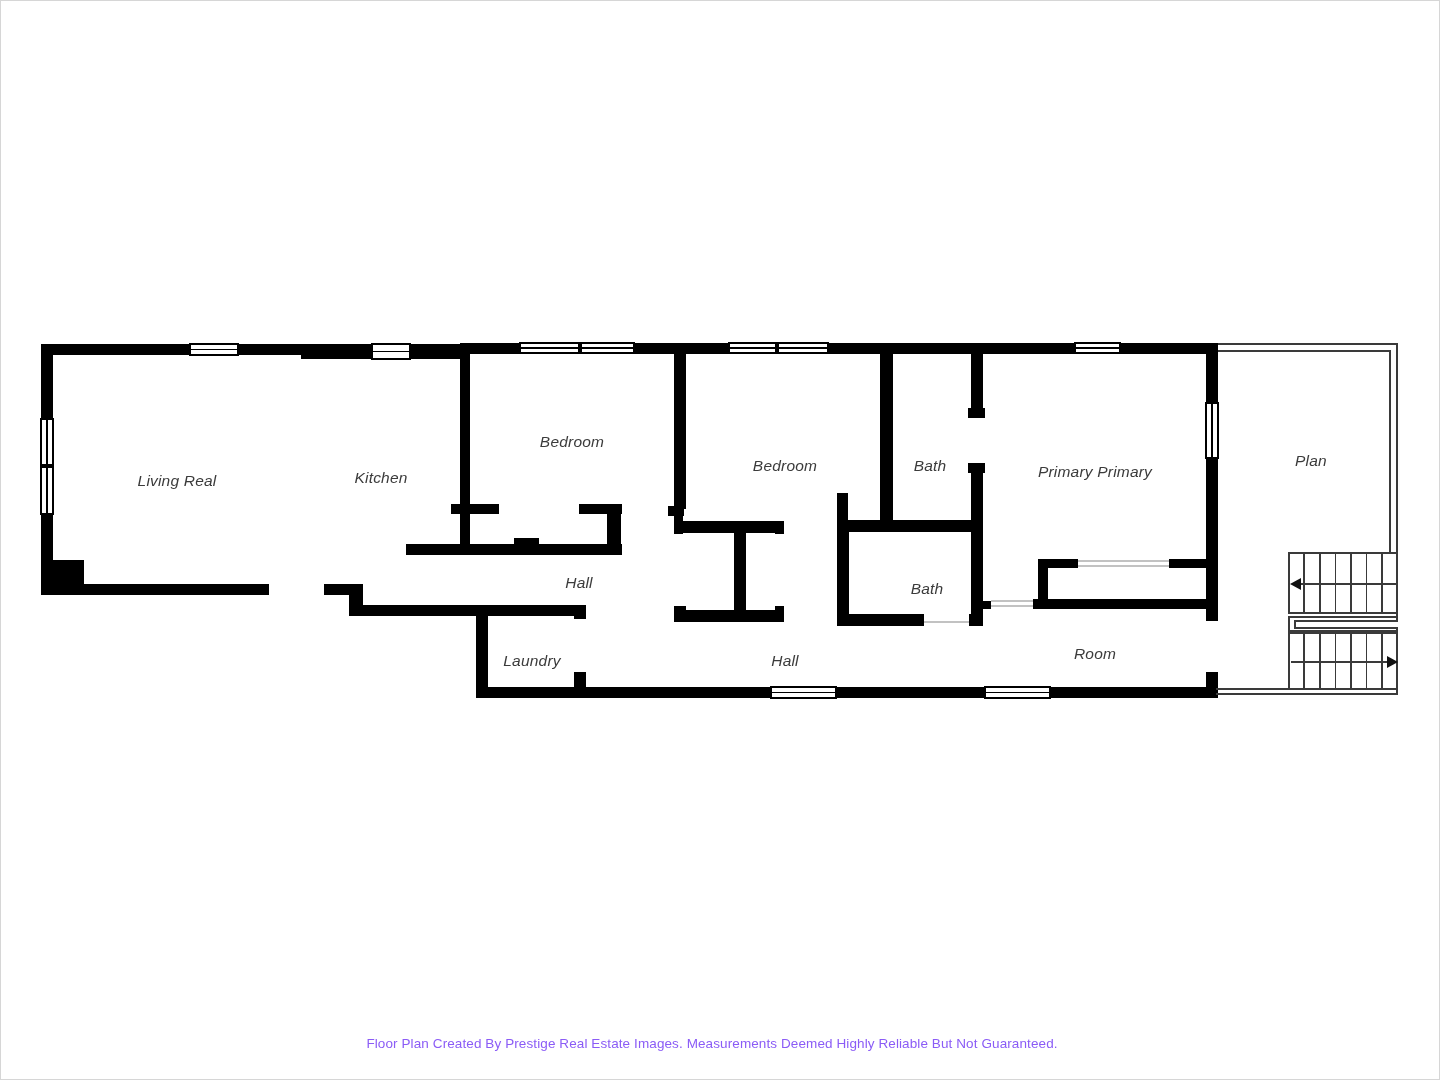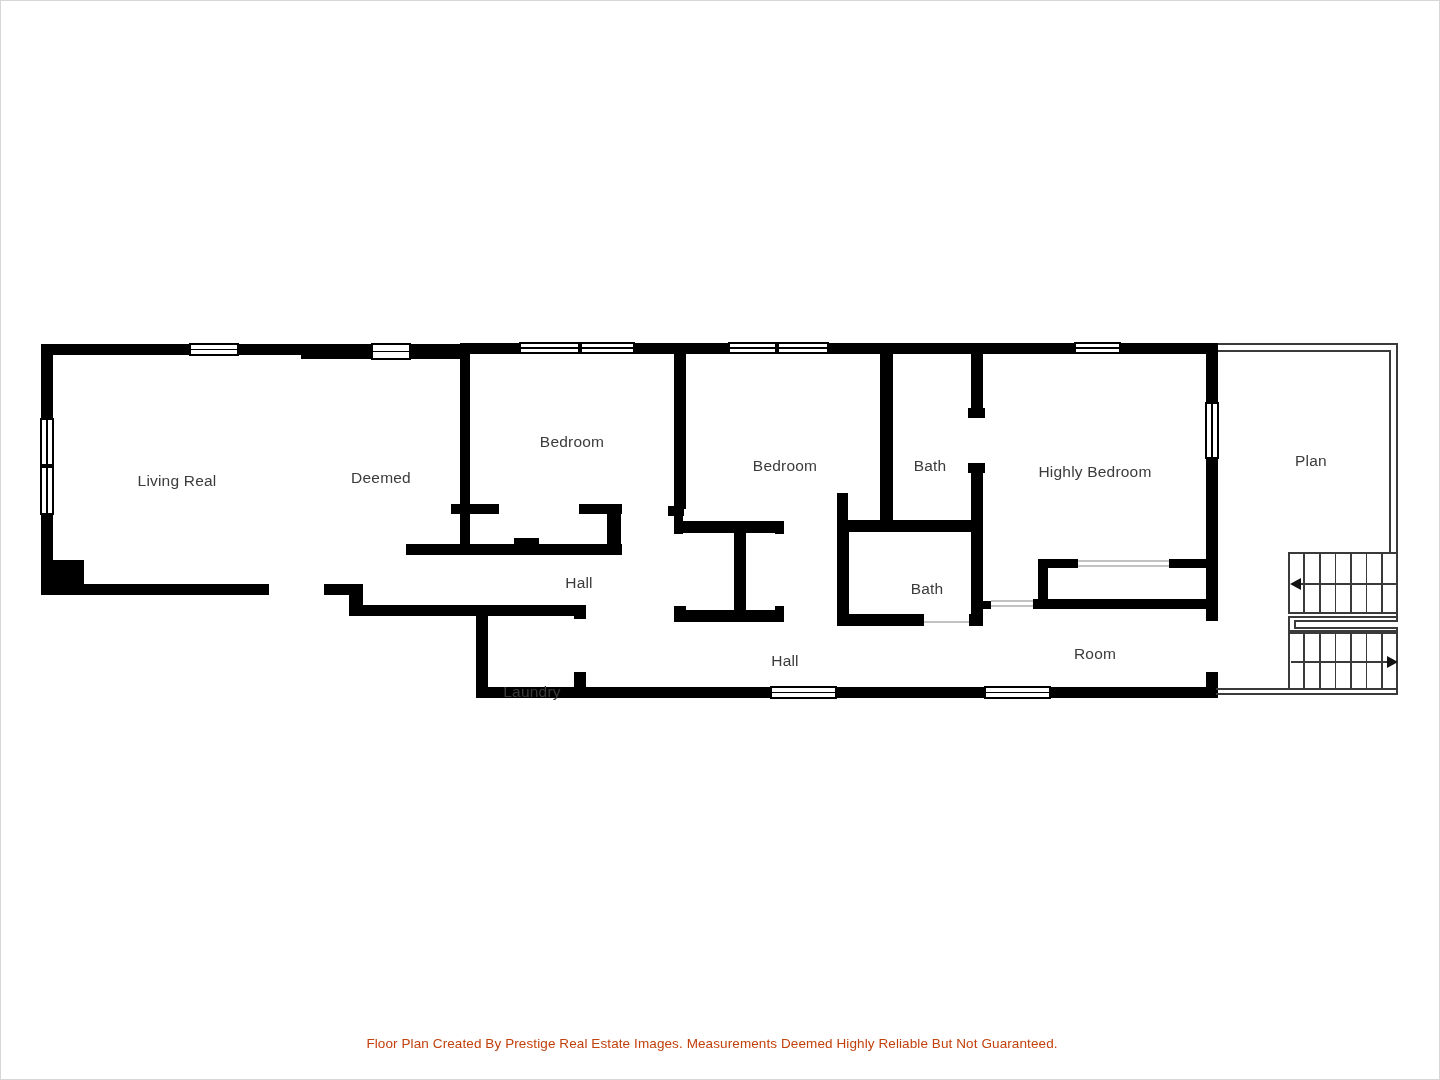--- a/index.html
+++ b/index.html
@@ -1,36 +1,36 @@
 <!DOCTYPE html>
 <html><head>
 <meta charset="utf-8">
 <style>
   html,body{margin:0;padding:0;background:#fff;}
   .plan{position:relative;width:1440px;height:1080px;background:#fff;
         border:1px solid #d6d6d6;box-sizing:border-box;overflow:hidden;
         font-family:"Liberation Sans","DejaVu Sans",sans-serif;}
   .w{position:absolute;background:#000;display:block;}
   .lbl{position:absolute;transform:translate(-50%,-50%);font-size:15.5px;
-       color:#3b3b3b;white-space:nowrap;letter-spacing:.2px;}
+       color:#3b3b3b;white-space:nowrap;letter-spacing:.2px;font-style:italic;}
   .win{position:absolute;background:#fff;border:2px solid #000;box-sizing:border-box;}
   .win i{position:absolute;background:#000;display:block;}
   .win.h i{left:0;right:0;top:50%;height:1.5px;margin-top:-1px;}
   .win.v i{top:0;bottom:0;left:50%;width:1.5px;margin-left:-1px;}
   .ln{position:absolute;background:#3a3a3a;display:block;}
   .thr{position:absolute;background:#c2c2c2;display:block;}
   .flight{position:absolute;border:2px solid #3a3a3a;box-sizing:border-box;
           background:repeating-linear-gradient(to right,transparent 0 13.5px,#3a3a3a 13.5px 15.5px);}
   .rail-outer{position:absolute;border:2px solid #3a3a3a;box-sizing:border-box;background:#fff;}
   .rail-inner{position:absolute;border:2px solid #3a3a3a;border-right:none;box-sizing:border-box;background:#fff;}
   .arr{position:absolute;width:0;height:0;}
   .arr.left{border-top:6px solid transparent;border-bottom:6px solid transparent;border-right:11px solid #111;}
   .arr.right{border-top:6px solid transparent;border-bottom:6px solid transparent;border-left:11px solid #111;}
   .footer{position:absolute;left:0;right:16px;top:1035px;text-align:center;
-          font-size:13.5px;color:#c2410c;letter-spacing:.1px;}
+          font-size:13.5px;color:#8b5cf6;letter-spacing:.1px;}
 </style>
 </head>
 <body>
 
 <div class="plan">
 
   <i class="w" style="left:40px;top:343px;width:148px;height:11px"></i>
   <i class="w" style="left:238px;top:343px;width:62px;height:11px"></i>
   <i class="w" style="left:300px;top:343px;width:70px;height:15px"></i>
   <i class="w" style="left:410px;top:343px;width:49px;height:15px"></i>
@@ -152,27 +152,27 @@
   <i class="arr left" style="left:1289px;top:577px"></i>
 
   <div class="rail-outer" style="left:1287px;top:615px;width:110px;height:16px"></div>
   <div class="rail-inner" style="left:1293px;top:619px;width:104px;height:9px"></div>
 
   <div class="flight" style="left:1287px;top:631px;width:110px;height:58px"></div>
   <i class="ln" style="left:1290px;top:660px;width:96px;height:1.5px"></i>
   <i class="arr right" style="left:1386px;top:655px"></i>
 
   <span class="lbl" style="left:176px;top:480px">Living Real</span>
-  <span class="lbl" style="left:380px;top:477px">Deemed</span>
+  <span class="lbl" style="left:380px;top:477px">Kitchen</span>
   <span class="lbl" style="left:571px;top:441px">Bedroom</span>
   <span class="lbl" style="left:784px;top:465px">Bedroom</span>
   <span class="lbl" style="left:929px;top:465px">Bath</span>
-  <span class="lbl" style="left:1094px;top:471px">Highly Bedroom</span>
+  <span class="lbl" style="left:1094px;top:471px">Primary Primary</span>
   <span class="lbl" style="left:1310px;top:460px">Plan</span>
   <span class="lbl" style="left:578px;top:582px">Hall</span>
   <span class="lbl" style="left:926px;top:588px">Bath</span>
-  <span class="lbl" style="left:531px;top:691px">Laundry</span>
+  <span class="lbl" style="left:531px;top:660px">Laundry</span>
   <span class="lbl" style="left:784px;top:660px">Hall</span>
   <span class="lbl" style="left:1094px;top:653px">Room</span>
 
   <div class="footer">Floor Plan Created By Prestige Real Estate Images. Measurements Deemed Highly Reliable But Not Guaranteed.</div>
 
 </div>
 
 </body></html>

